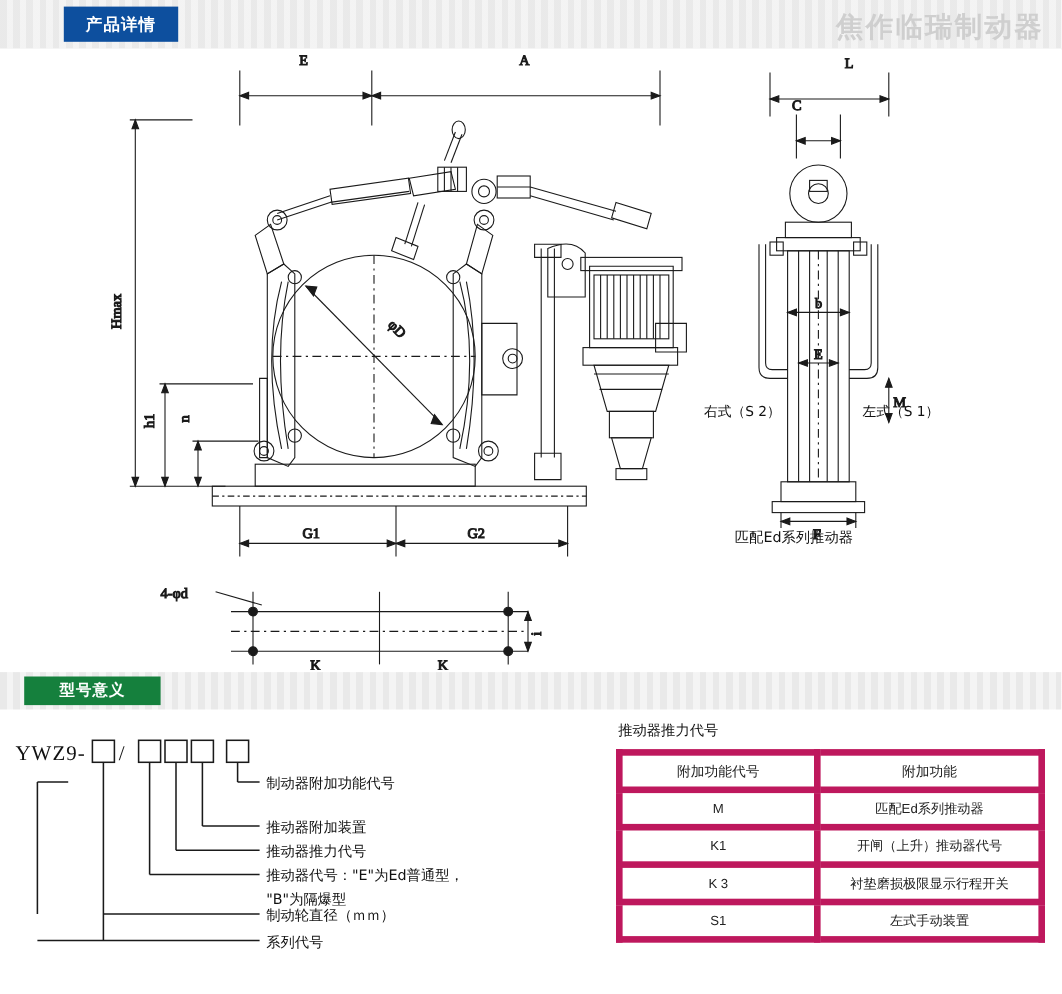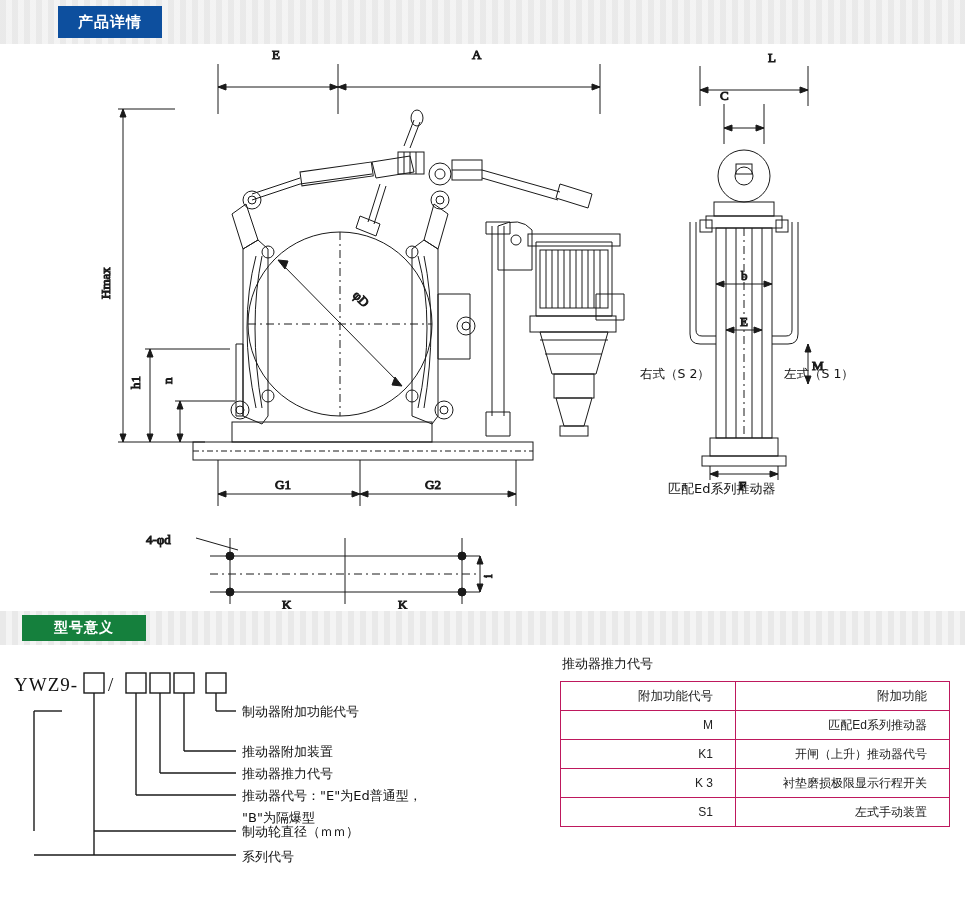--- a/index.html
+++ b/index.html
@@ -62,41 +62,42 @@
     position:absolute;left:560px;top:655px;width:390px;
   }
   .table-title{
     font-size:13px;color:#111;margin:0 0 8px 2px;
   }
   table.fn{
     border-collapse:collapse;width:390px;
     font-size:12px;
   }
   table.fn th,table.fn td{
-    border:1px solid #be185d;
-    text-align:right;
+    border:6px solid #be185d;
+    text-align:center;
     height:28px;
     padding:0 22px;
     color:#222;
     font-weight:normal;
   }
   table.fn th{font-size:12.5px;}
   table.fn td:first-child{width:130px;}
   
   .lbl{font-family:"Liberation Serif","DejaVu Serif",serif;font-size:13px;fill:#111;}
   .lbl-cn{font-family:"DejaVu Sans",sans-serif;font-size:12.5px;fill:#111;}
   .lbl-cn-b{font-family:"DejaVu Sans",sans-serif;font-size:13px;fill:#111;}
   .big{font-family:"Liberation Serif","DejaVu Serif",serif;font-size:19px;fill:#111;letter-spacing:1px;}
 </style>
 </head>
 <body>
 
 <div class="header">
   <div class="header-stripes"></div>
   <div class="header-tab">产品详情</div>
+  <div class="brand">焦作临瑞制动器</div>
 </div>
 
 <div class="drawing">
 <svg width="965" height="565" viewBox="0 0 965 565" xmlns="http://www.w3.org/2000/svg">
   <g stroke="#1a1a1a" fill="none" stroke-width="1">
 
     <line x1="218" y1="20" x2="218" y2="70"></line>
     <line x1="338" y1="20" x2="338" y2="70"></line>
     <line x1="600" y1="20" x2="600" y2="70"></line>
     <line x1="218" y1="43" x2="338" y2="43"></line>

